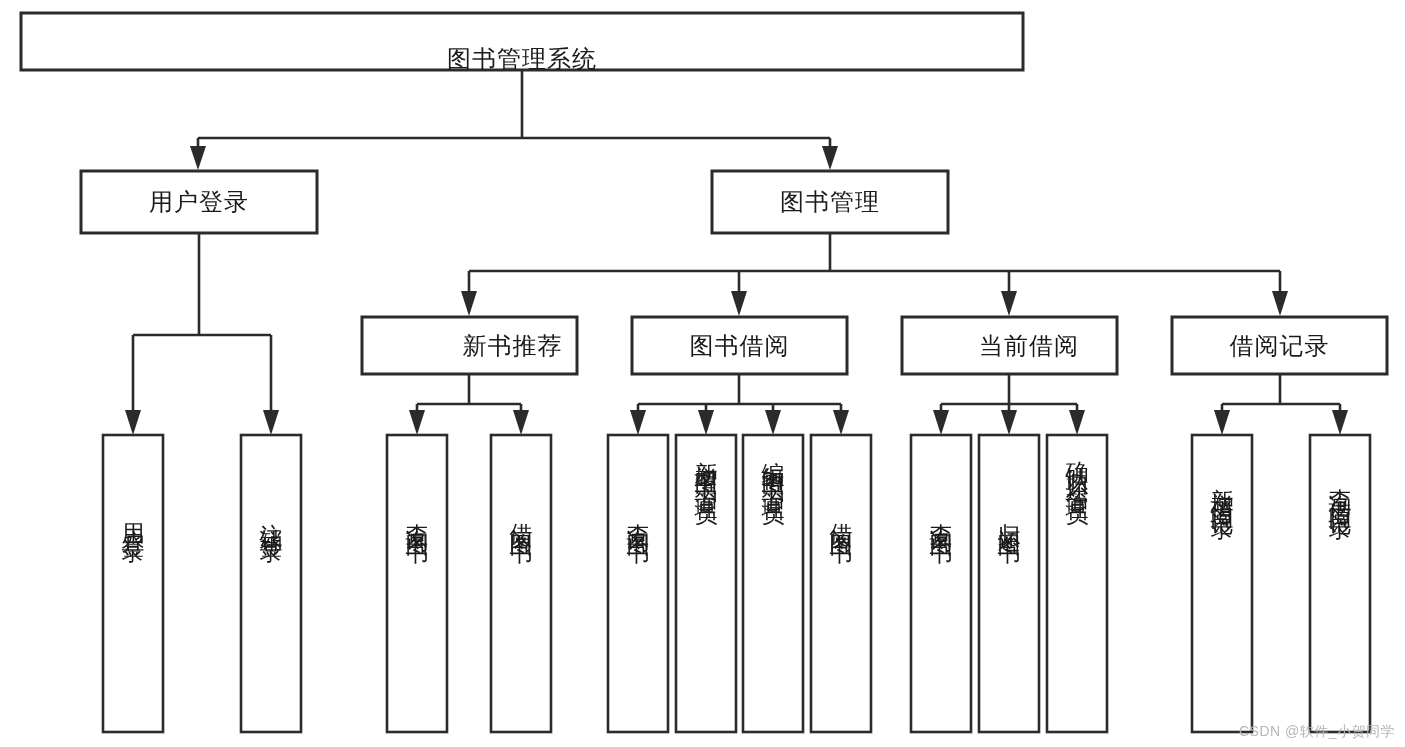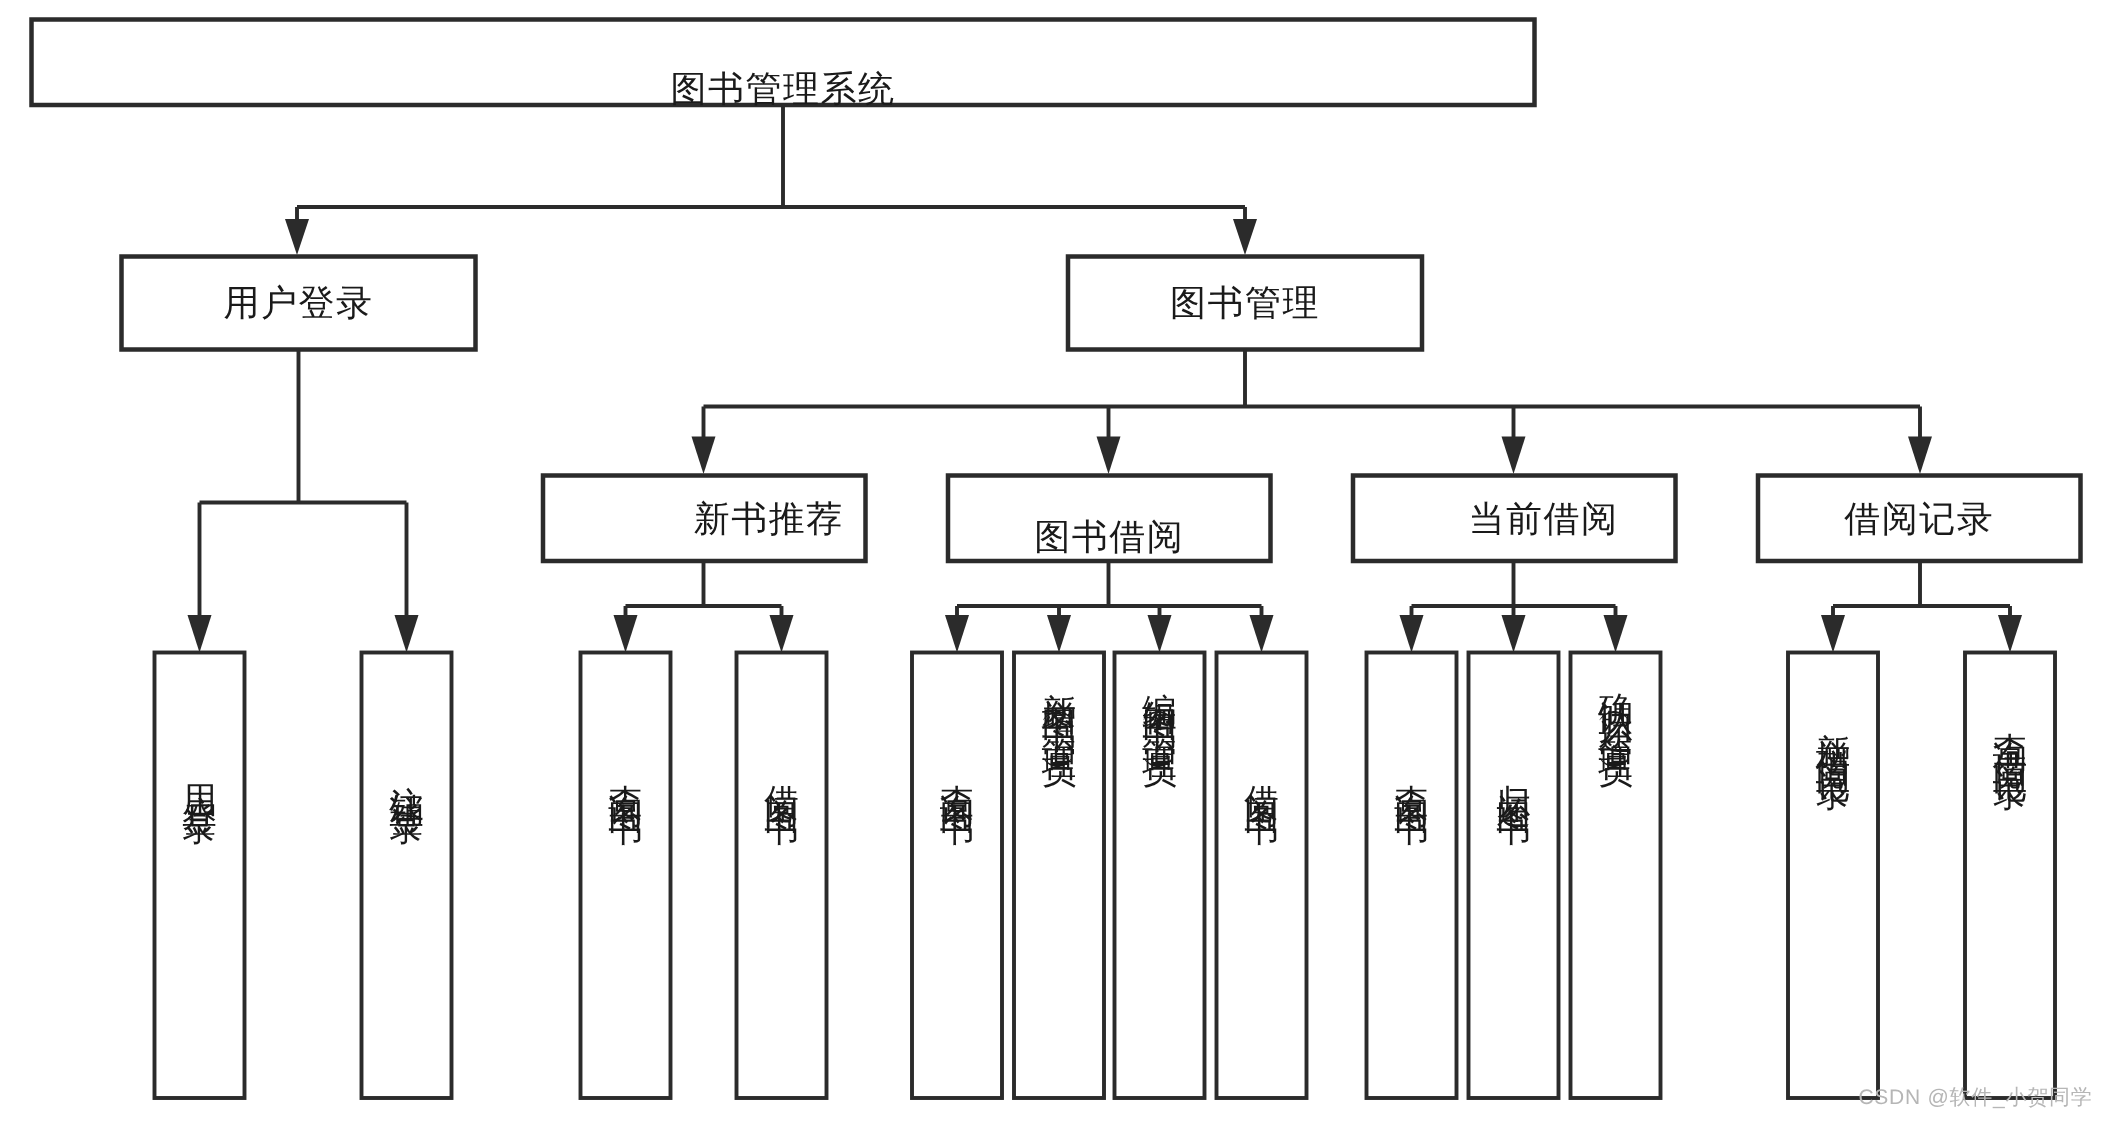--- a/index.html
+++ b/index.html
@@ -196,21 +196,21 @@
   </div>
 
   <div class="hlabel-wrap" style="left:712px; top:171px; width:236px; height:62px;border-radius:17px;">
     <span class="hlabel-text">图书管理</span>
   </div>
 
   <div class="hlabel-wrap" style="left:362px; top:317px; width:215px; height:57px;margin-left:43px;">
     <span class="hlabel-text">新书推荐</span>
   </div>
 
-  <div class="hlabel-wrap" style="left:632px; top:317px; width:215px; height:57px;align-items:flex-end;">
+  <div class="hlabel-wrap" style="left:632px; top:317px; width:215px; height:57px;">
     <span class="hlabel-text">图书借阅</span>
   </div>
 
   <div class="hlabel-wrap" style="left:902px; top:317px; width:254px; height:57px;">
     <span class="hlabel-text">当前借阅</span>
   </div>
 
   <div class="hlabel-wrap" style="left:1172px; top:317px; width:215px; height:57px;text-align:right;">
     <span class="hlabel-text">借阅记录</span>
   </div>

